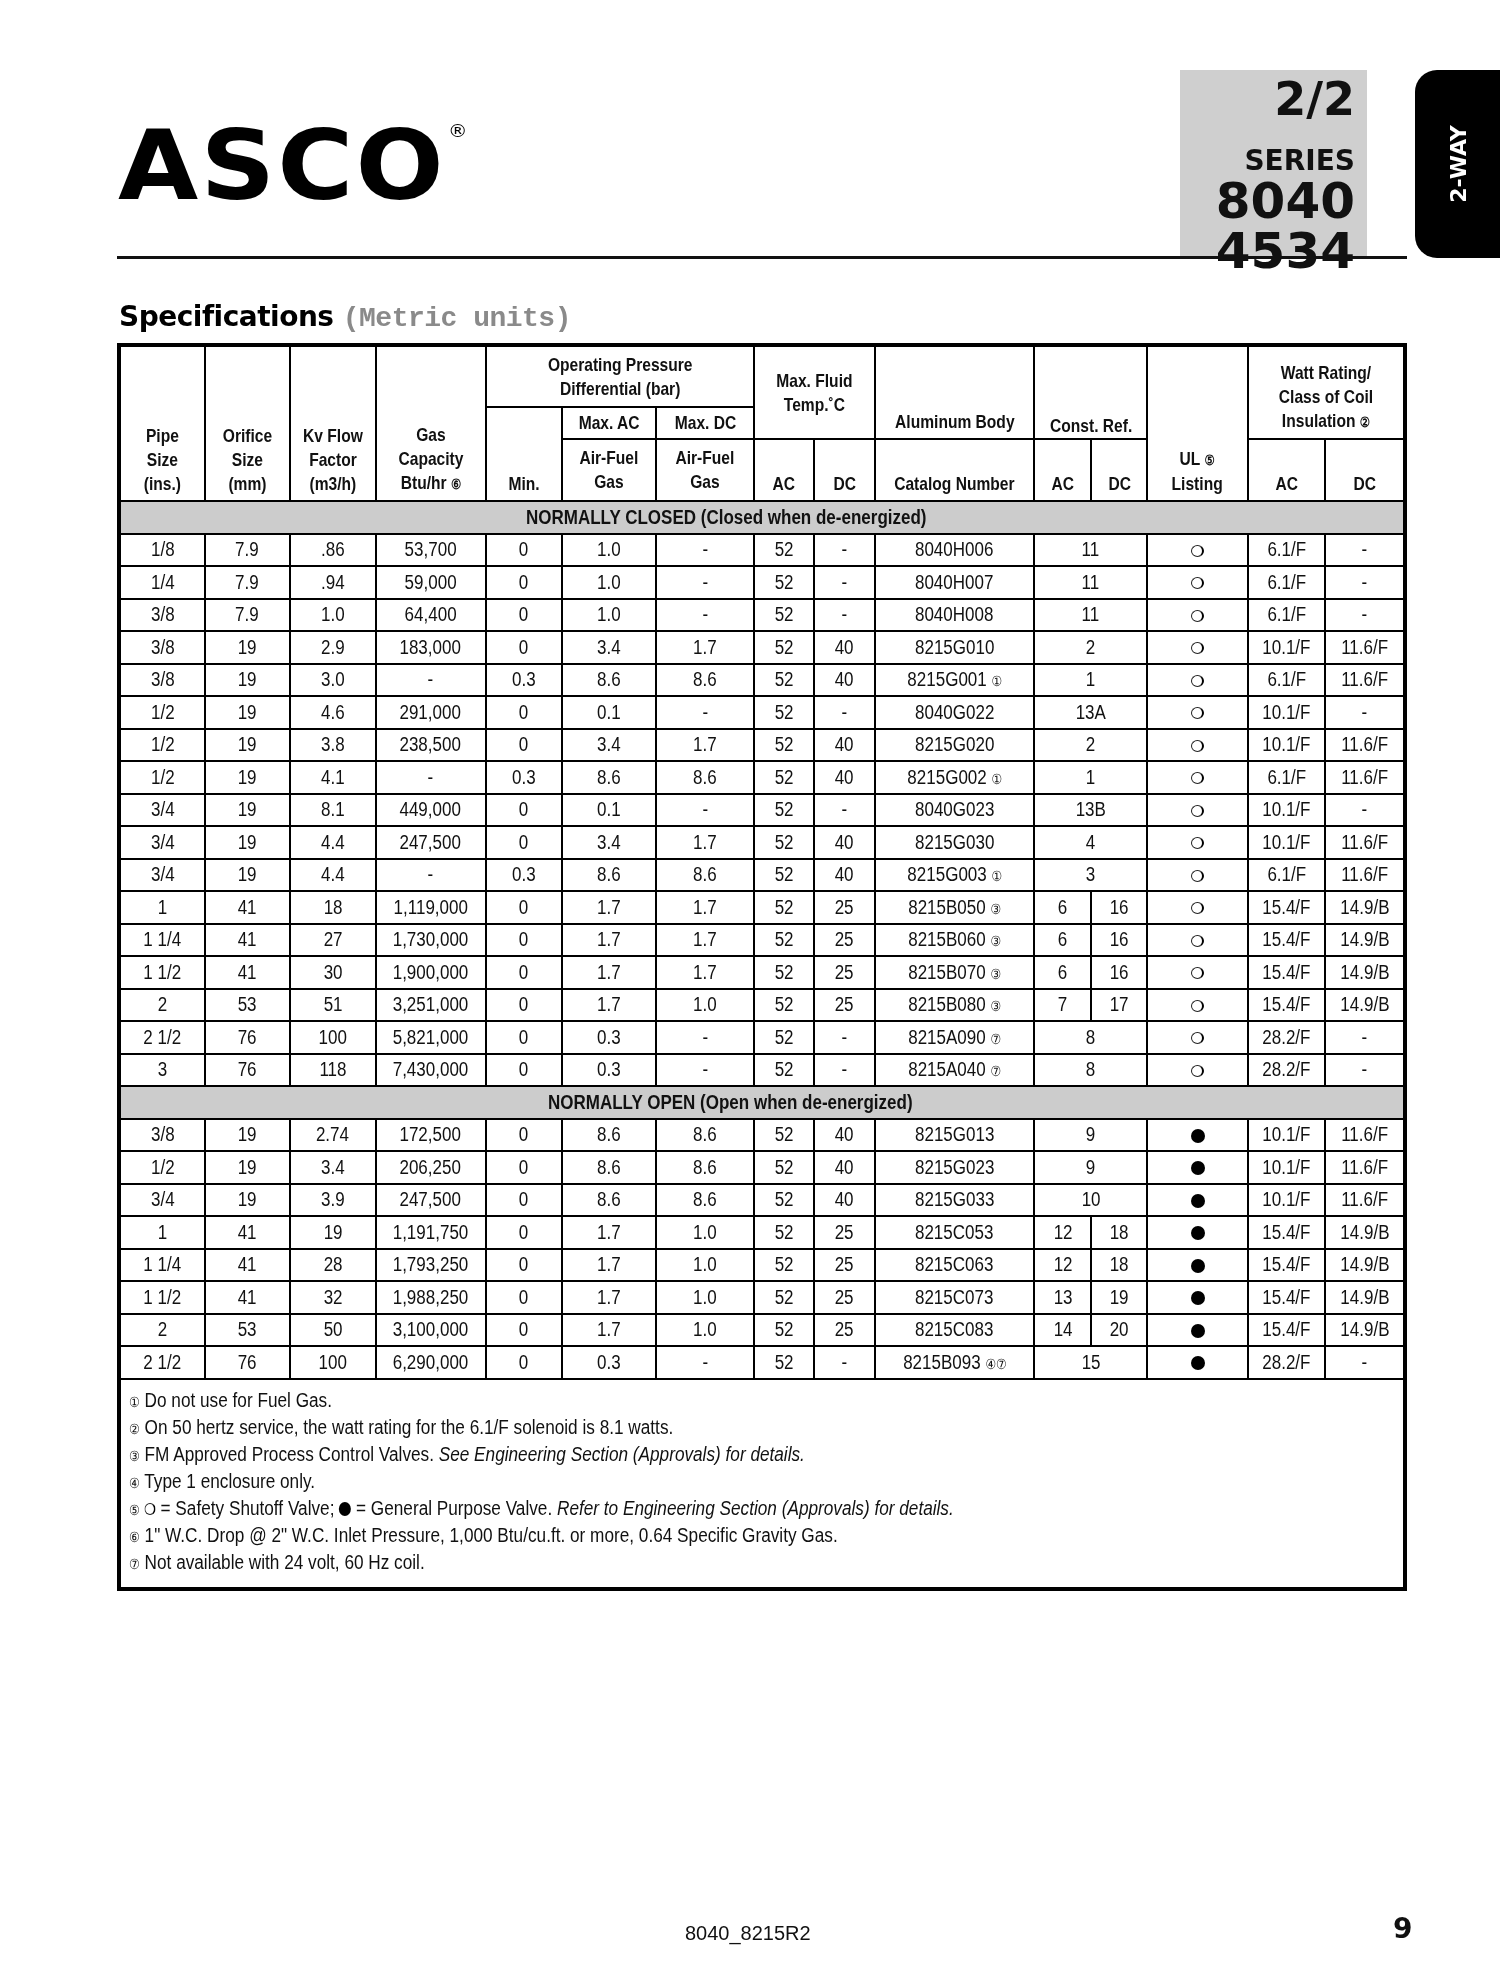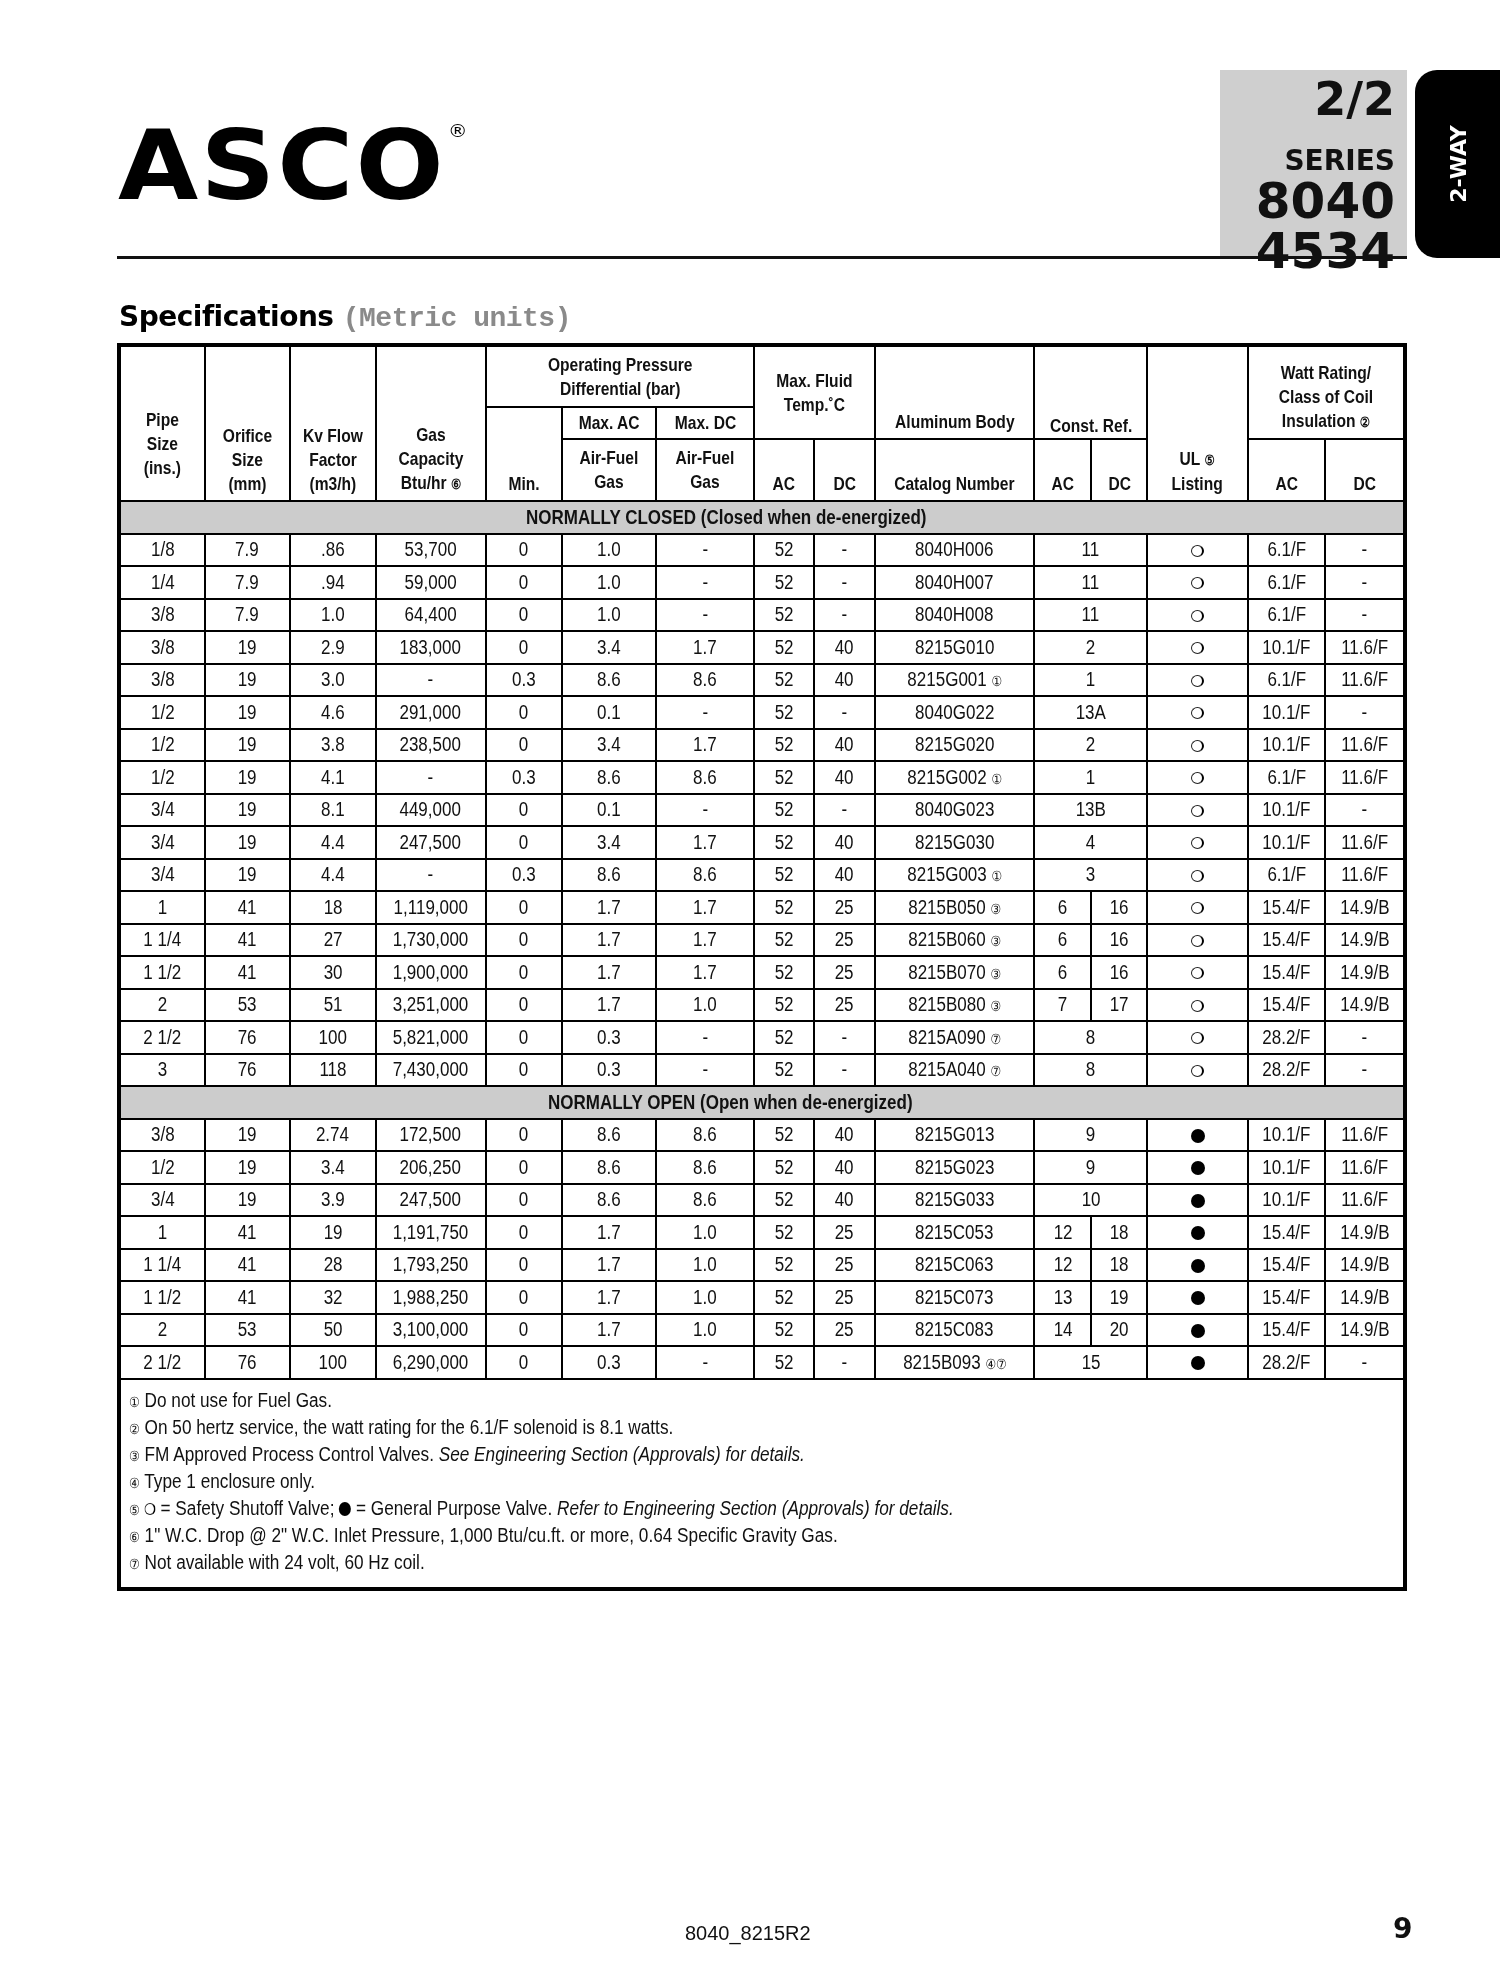--- a/index.html
+++ b/index.html
@@ -1,20 +1,20 @@
 <!DOCTYPE html>
 <html><head>
 <meta charset="utf-8">
 <style>
   html, body { margin:0; padding:0; background:#ffffff; }
   body { width:1500px; height:1969px; position:relative; overflow:hidden; font-family:"Liberation Sans", sans-serif; color:#111; }
   .logo { position:absolute; left:118px; top:118px; font-family:"DejaVu Sans", sans-serif; font-weight:bold; font-size:96px; letter-spacing:2px; line-height:1; color:#000; transform:scaleX(1.08); transform-origin:left top; }
   .logo sup { font-size:18px; font-weight:normal; vertical-align:top; position:relative; top:4px; margin-left:2px; }
   .header-rule { position:absolute; left:117px; top:256px; width:1290px; height:3px; background:#111; }
-  .series-box { position:absolute; left:1220px; top:70px; width:187px; height:187px; background:#cfcfcf; text-align:right; box-sizing:border-box; padding-right:12px; font-family:"DejaVu Sans", sans-serif; font-weight:bold; color:#111; }
+  .series-box { position:absolute; left:1180px; top:70px; width:187px; height:187px; background:#cfcfcf; text-align:right; box-sizing:border-box; padding-right:12px; font-family:"DejaVu Sans", sans-serif; font-weight:bold; color:#111; }
   .series-box .frac { font-size:46px; line-height:46px; margin-top:6px; }
   .series-box .lbl { font-size:28px; line-height:30px;margin-top:24px; }
   .series-box .num { font-size:50px; line-height:50px; }
   .way-tab { position:absolute; left:1415px; top:70px; width:85px; height:188px; background:#000; border-radius:22px 0 0 22px; }
   .way-tab span { position:absolute; left:50%; top:50%; transform:translate(-50%,-50%) rotate(-90deg); color:#fff; font-family:"DejaVu Sans", sans-serif; font-weight:bold; font-size:22px; white-space:nowrap; }
   .section-title { position:absolute; left:119px; top:300px; font-family:"DejaVu Sans", sans-serif; font-weight:bold; font-size:28px; color:#000; letter-spacing:-0.5px; }
   .section-title .sub { color:#8a8a8a;font-family:Liberation Mono, monospace; }
   table.spec { position:absolute; left:117px; top:343px; width:1290px; border-collapse:collapse; border:4px solid #000; font-family:"Liberation Sans", sans-serif; }
   table.spec th, table.spec td { border:2px solid #000; text-align:center; padding:0; }
   table.spec th { font-weight:bold; font-size:19px; line-height:24px; transform-origin:center; }
@@ -64,21 +64,21 @@
       <col style="width:61px">
       <col style="width:160px">
     <col style="width:57px">
       <col style="width:56px">
       <col style="width:101px">
     <col style="width:77px">
       <col style="width:80px">
   </colgroup>
   <thead>
     <tr style="height:62px">
-      <th rowspan="3" style="vertical-align:bottom;padding-bottom:20px"><span class="cond">Pipe Size (ins.)</span></th>
+      <th rowspan="3" style="vertical-align:bottom;padding-bottom:4px"><span class="cond">Pipe Size (ins.)</span></th>
       <th rowspan="3" style="vertical-align:bottom;padding-bottom:4px"><span class="cond">Orifice Size (mm)</span></th>
       <th rowspan="3" style="vertical-align:bottom;padding-bottom:4px"><span class="cond">Kv Flow Factor (m3/h)</span></th>
       <th rowspan="3" style="vertical-align:bottom;padding-bottom:4px"><span class="cond"><span>Gas Capacity Btu/hr</span> <span class="fn-mark">⑥</span></span></th>
       <th colspan="3"><span class="cond">Operating Pressure Differential (bar)</span></th>
       <th colspan="2" rowspan="2"><span class="cond">Max. Fluid Temp.˚C</span></th>
       <th rowspan="2" style="vertical-align:bottom;padding-bottom:4px"><span class="cond">Aluminum Body</span></th>
       <th colspan="2" rowspan="2" style="vertical-align:bottom;"><span class="cond">Const. Ref.</span></th>
       <th rowspan="3" style="vertical-align:bottom;padding-bottom:4px"><span class="cond"><span>UL</span> <span class="fn-mark">⑤</span><br><span>Listing</span></span></th>
       <th colspan="2" rowspan="2" style="vertical-align:bottom;padding-bottom:4px"><span class="cond"><span>Watt Rating/ Class of Coil Insulation</span> <span class="fn-mark">②</span></span></th>
     </tr>

